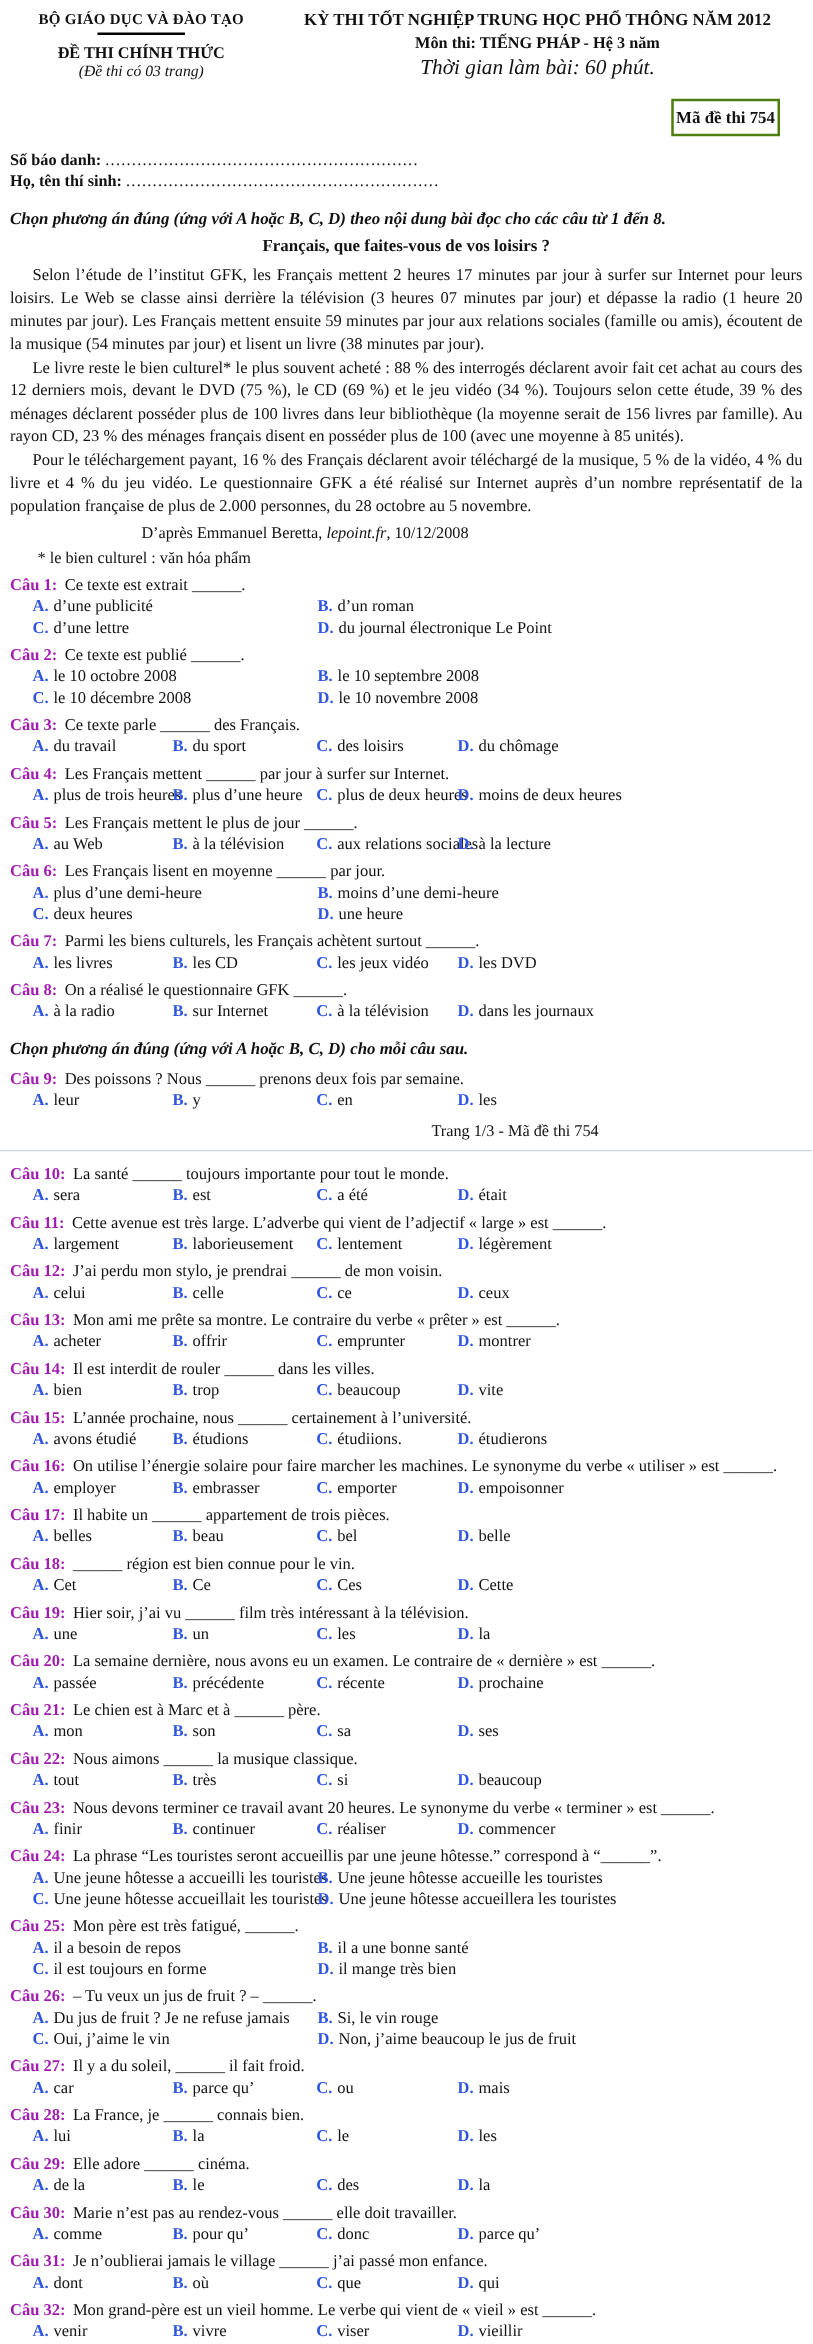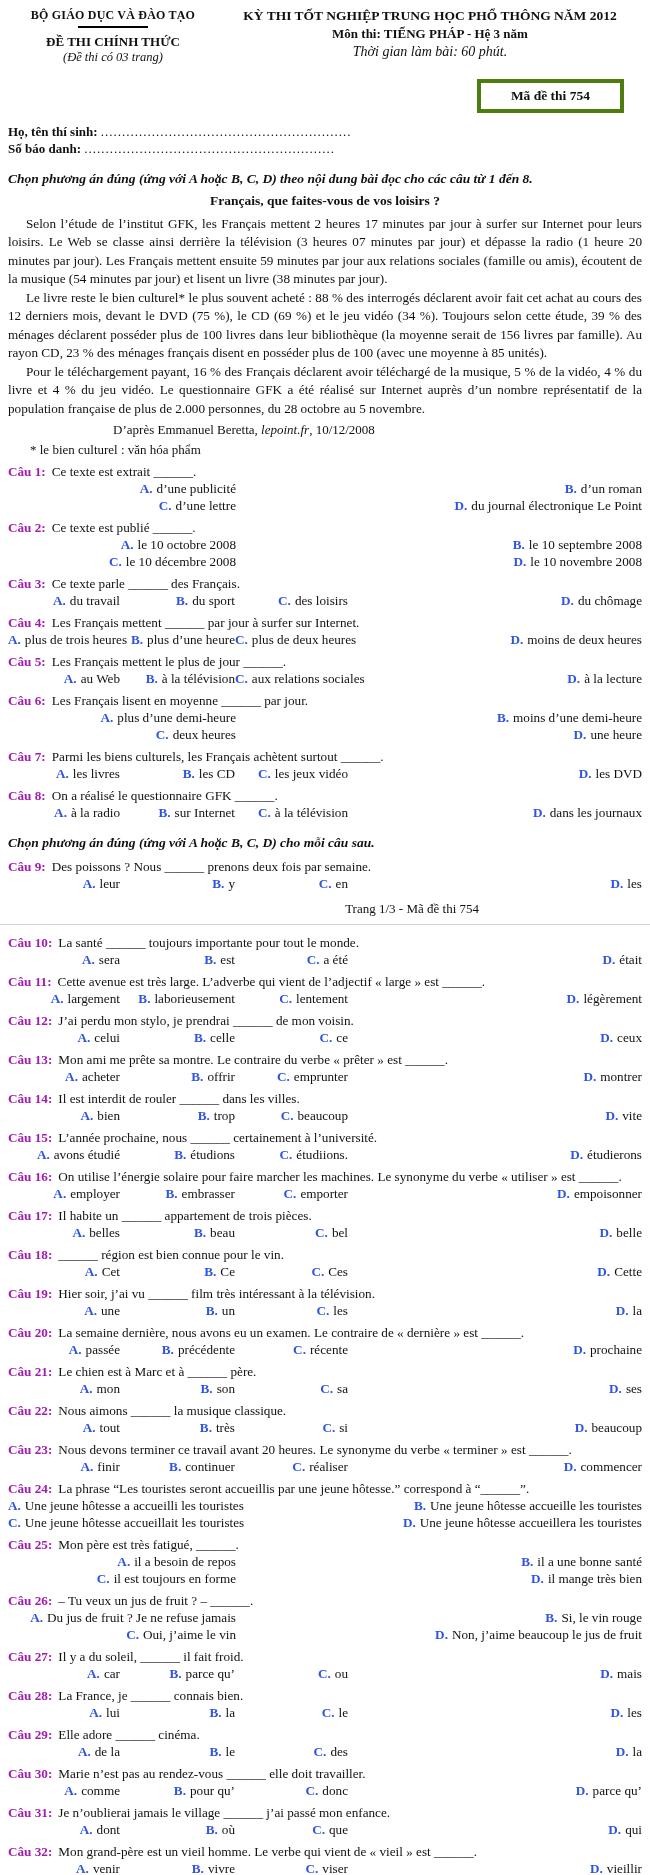--- a/index.html
+++ b/index.html
@@ -13,39 +13,39 @@
   
   .doc-header{display:flex;padding-top:8px;}
   .hdr-left{width:210px;text-align:center;flex-shrink:0;}
   .ministry{font-weight:bold;font-size:12px;letter-spacing:.2px;}
   .ministry-rule{width:70px;height:1.5px;background:#000;margin:3px auto 6px auto;}
   .official{font-weight:bold;font-size:13px;margin-top:2px;text-align:center;}
   .pages-note{font-style:italic;font-size:12.5px;}
   .hdr-right{flex:1;text-align:center;}
   .exam-title{font-weight:bold;font-size:13.5px;}
   .subject{font-weight:bold;font-size:13px;margin-top:2px;}
-  .duration{font-style:italic;font-size:14px;margin-top:2px;}
+  .duration{font-style:italic;font-size:17px;margin-top:2px;}
   .code-box-wrap{text-align:right;padding-right:18px;margin-top:14px;}
-  .code-box{display:inline-block;border:4px solid #4d7c0f;padding:5px 30px;font-weight:bold;font-size:13.5px;}
+  .code-box{display:inline-block;border:2px solid #4d7c0f;padding:5px 2px;font-weight:bold;font-size:13.5px;}
   .id-lines{margin-top:10px;font-size:13px;}
   .id-line{line-height:17px;}
   .id-label{font-weight:bold;}
   .id-dots{letter-spacing:1px;}
   
   .instruction{font-weight:bold;font-style:italic;font-size:13.5px;margin-top:12px;line-height:20px;}
   .passage-title{text-align:center;font-weight:bold;font-size:13.5px;margin:4px 0 6px 0;}
   .para{font-size:13.2px;line-height:18.5px;text-align:justify;text-indent:18px;}
   .source-line{text-align:center;padding-right:162px;font-size:13px;margin-top:4px;}
   .footnote{margin:4px 0 2px 22px;font-size:13px;}
   
   .question{margin-top:5px;}
   .q-line{font-size:13.2px;line-height:17px;text-align:justify;}
   .q-label{font-weight:bold;color:#a21caf;margin-right:6px;}
   .q-text{color:#111;}
-  .options{display:grid;line-height:17px;font-size:13.2px;text-align:right;}
+  .options{display:grid;margin-left:18px;line-height:17px;font-size:13.2px;}
   .options.cols-4{grid-template-columns:112px 115px 113px auto;}
   .options.cols-2{grid-template-columns:228px auto;}
   .opt{white-space:nowrap;}
   .opt-letter{font-weight:bold;color:#2f55e0;margin-right:4px;}
   
   .page-footer{text-align:right;padding-right:163px;font-size:13px;margin-top:8px;line-height:17px;}
   .page-sep{border:none;border-top:1px solid #ccd4dd;margin:7px 0 9px 0;}
 </style>
 </head>
 <body>
@@ -65,25 +65,25 @@
       <div class="duration">Thời gian làm bài: 60 phút.</div>
     </div>
   </div>
 
   <div class="code-box-wrap">
     <span class="code-box">Mã đề thi 754</span>
   </div>
 
   <div class="id-lines">
     <div class="id-line">
+      <span class="id-label">Số báo danh:</span>
+      <span class="id-dots">...........................................................</span>
+    </div>
+    <div class="id-line">
       <span class="id-label">Họ, tên thí sinh:</span>
-      <span class="id-dots">...........................................................</span>
-    </div>
-    <div class="id-line">
-      <span class="id-label">Số báo danh:</span>
       <span class="id-dots">...........................................................</span>
     </div>
   </div>
 
   <div class="instruction">Chọn phương án đúng (ứng với A hoặc B, C, D) theo nội dung bài đọc cho các câu từ 1 đến 8.</div>
 
   <div class="passage-title">Français, que faites-vous de vos loisirs ?</div>
   <div class="para">Selon l’étude de l’institut GFK, les Français mettent 2 heures 17 minutes par jour à surfer sur Internet pour leurs loisirs. Le Web se classe ainsi derrière la télévision (3 heures 07 minutes par jour) et dépasse la radio (1 heure 20 minutes par jour). Les Français mettent ensuite 59 minutes par jour aux relations sociales (famille ou amis), écoutent de la musique (54 minutes par jour) et lisent un livre (38 minutes par jour).</div>
   <div class="para">Le livre reste le bien culturel* le plus souvent acheté : 88 % des interrogés déclarent avoir fait cet achat au cours des 12 derniers mois, devant le DVD (75 %), le CD (69 %) et le jeu vidéo (34 %). Toujours selon cette étude, 39 % des ménages déclarent posséder plus de 100 livres dans leur bibliothèque (la moyenne serait de 156 livres par famille). Au rayon CD, 23 % des ménages français disent en posséder plus de 100 (avec une moyenne à 85 unités).</div>
   <div class="para">Pour le téléchargement payant, 16 % des Français déclarent avoir téléchargé de la musique, 5 % de la vidéo, 4 % du livre et 4 % du jeu vidéo. Le questionnaire GFK a été réalisé sur Internet auprès d’un nombre représentatif de la population française de plus de 2.000 personnes, du 28 octobre au 5 novembre.</div>

